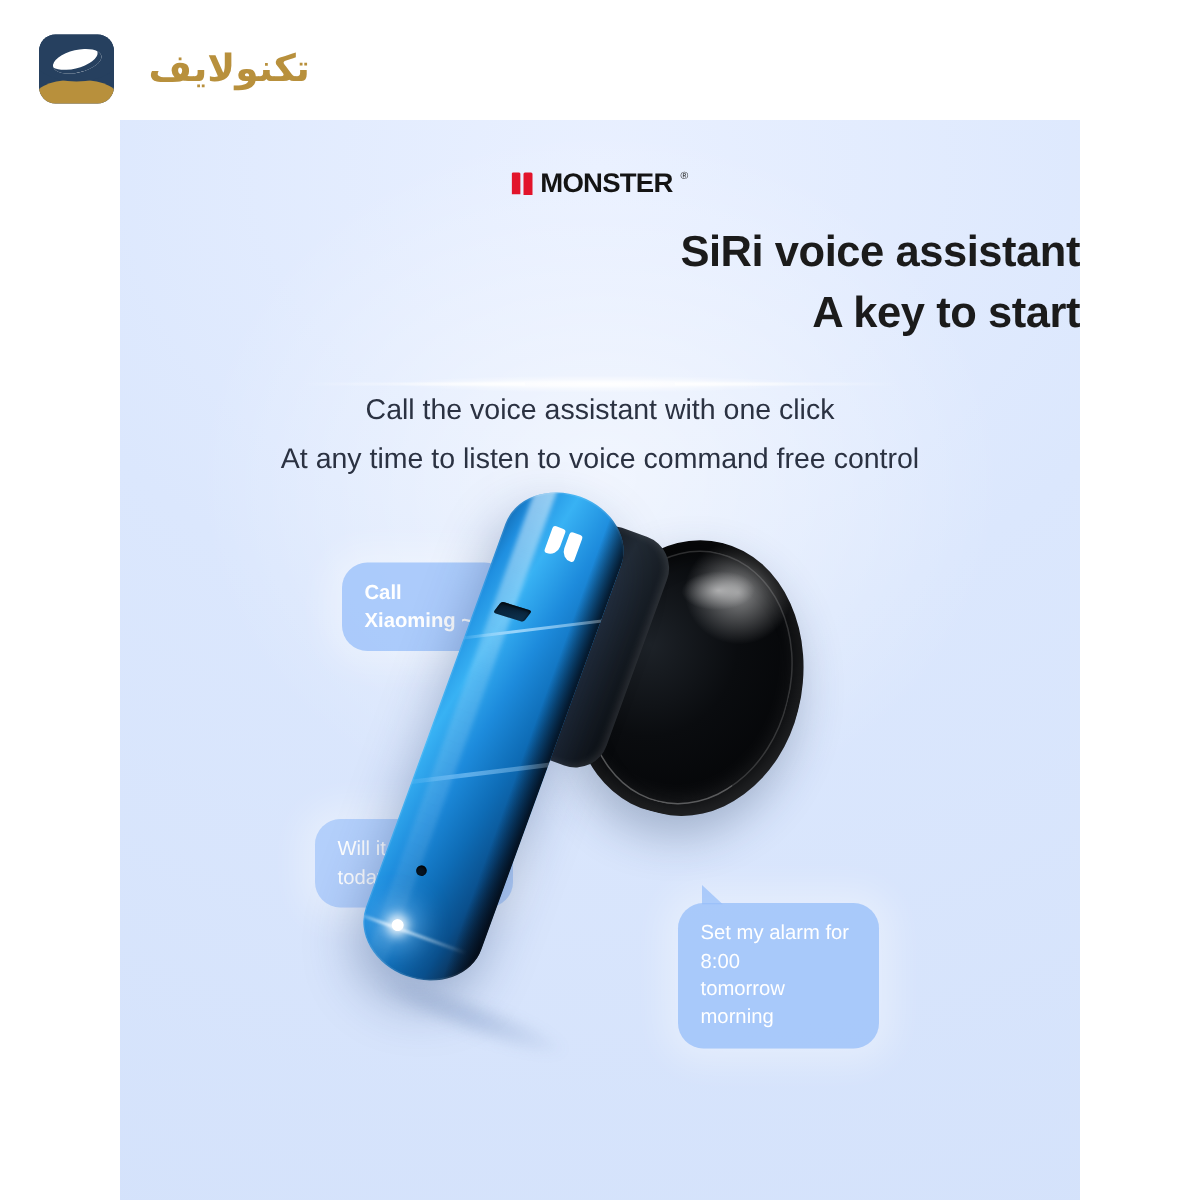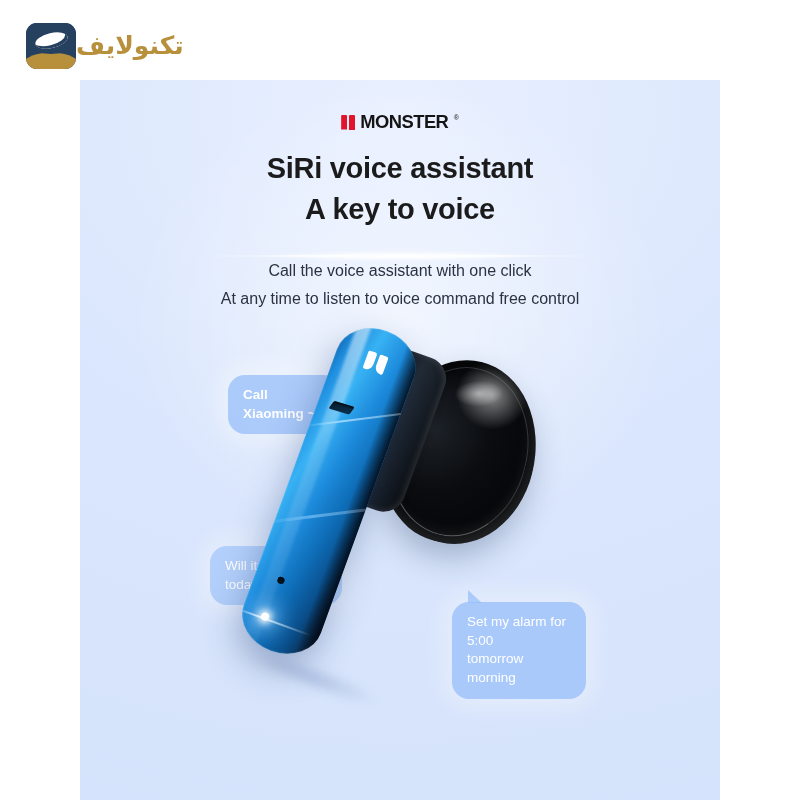--- a/index.html
+++ b/index.html
@@ -10,21 +10,21 @@
     font-family:"Liberation Sans", sans-serif;
     overflow:hidden;
   }
 
   #page { position:relative; width:800px; height:800px; background:#fff; }
 
   
   .wm {
     position:absolute; left:26px; top:18px;
     width:150px; height:55px;
-    display:flex; align-items:center; justify-content:flex-end; gap:0;
+    display:flex; align-items:center; justify-content:flex-end; gap:23px;
     direction:rtl;
   }
   .wm-text {
     font-size:25px; font-weight:bold; color:#b8903c;
     letter-spacing:0px; line-height:1; white-space:nowrap;
     font-family:"DejaVu Sans", sans-serif;
   }
   .wm-mark {
     position:relative; width:50px; height:46px;
     border-radius:11px; overflow:hidden;
@@ -80,21 +80,21 @@
     font-size:18px; font-weight:bold; color:#141414;
     letter-spacing:-0.5px; line-height:1;
     font-family:"Liberation Sans", sans-serif;
     transform:scaleX(1.02);
   }
   .brand-reg { font-size:7px; color:#141414; align-self:flex-start; margin-top:1px; }
 
   
   .headline {
     position:absolute; left:0; right:0; top:68px;
-    text-align:center; z-index:5;
+    text-align:right; z-index:5;
   }
   .headline h1 {
     font-size:29px; font-weight:bold; color:#1b1b1b;
     line-height:1.42; letter-spacing:-0.3px;
     font-family:"Liberation Sans", sans-serif;
   }
 
   
   .glow {
     position:absolute; left:50%; top:168px; transform:translateX(-50%);
@@ -109,21 +109,21 @@
   }
   .glow::before{ left:-10px;  background:linear-gradient(90deg, rgba(214,230,255,0) 0%, rgba(255,255,255,.8) 100%); }
   .glow::after { right:-10px; background:linear-gradient(270deg, rgba(214,230,255,0) 0%, rgba(255,255,255,.8) 100%); }
 
   
   .sub {
     position:absolute; left:0; right:0; top:177px;
     text-align:center; z-index:5;
   }
   .sub p {
-    font-size:16px; color:#2b3242; line-height:1.75;
+    font-size:19px; color:#2b3242; line-height:1.75;
     font-family:"Liberation Sans", sans-serif;
   }
 
   
   .bubble {
     position:absolute; z-index:6;
     background:rgba(150,190,250,.72);
     color:#ffffff;
     border-radius:17px;
     font-size:13.5px; line-height:1.38;
@@ -314,21 +314,21 @@
       <span class="brand-m">
           <i></i>
           <i></i>
         </span>
       <span class="brand-word">MONSTER</span>
       <span class="brand-reg">®</span>
     </div>
 
     <div class="headline">
       <h1>SiRi voice assistant</h1>
-      <h1>A key to voice</h1>
+      <h1>A key to start</h1>
     </div>
 
     <div class="glow"></div>
 
     <div class="sub">
       <p>Call the voice assistant with one click</p>
       <p>At any time to listen to voice command free control</p>
     </div>
 
     <div class="bubble" id="bub1">
@@ -336,21 +336,21 @@
       <span class="tail"></span>
     </div>
 
     <div class="bubble" id="bub2">
       <span>Will it rain today?</span>
       <span class="tail"></span>
     </div>
 
     <div class="bubble" id="bub3">
       <span>
-        <span>Set my alarm for 5:00</span><br>
+        <span>Set my alarm for 8:00</span><br>
         <span>tomorrow morning</span>
       </span>
       <span class="tail"></span>
     </div>
 
     <div id="bud">
       <div class="rot">
         <div class="bud-shadow"></div>
         <div class="dome">
           <span class="rim"></span>

